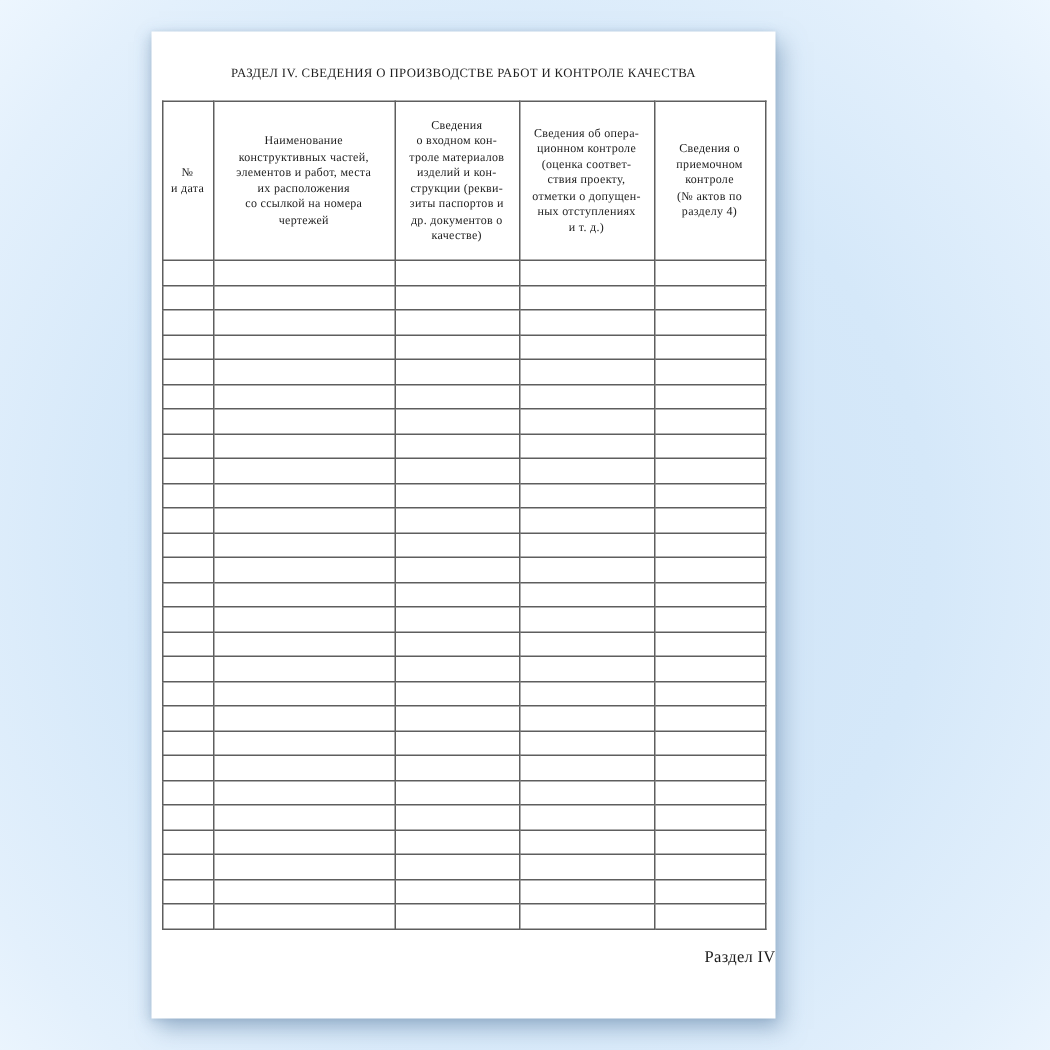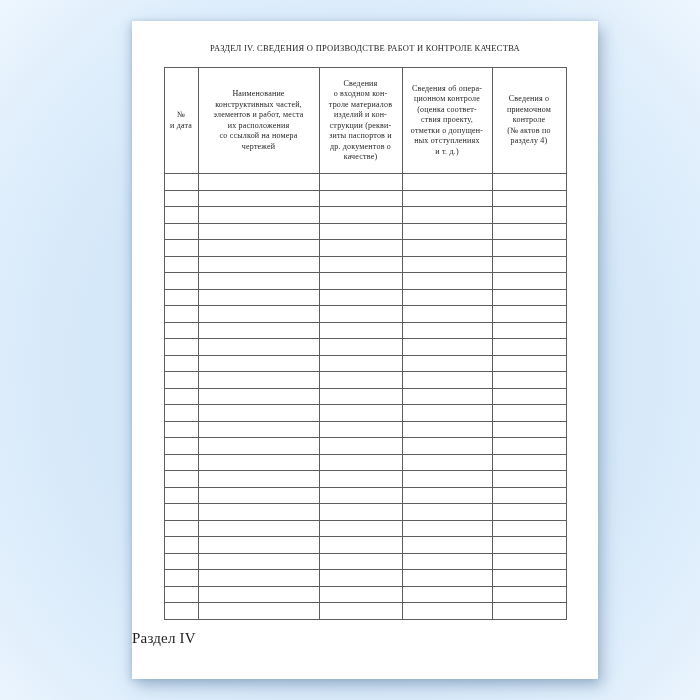--- a/index.html
+++ b/index.html
@@ -10,23 +10,23 @@
     overflow: hidden;
   }
   body {
     position: relative;
     background: radial-gradient(ellipse at 50% 52%, #cfe3f6 0%, #d5e8f9 55%, #e3f0fc 85%, #edf6fe 100%);
     font-family: "Liberation Serif", "DejaVu Serif", serif;
     color: #1e1e1e;
   }
   .page {
     position: absolute;
-    left: 132px;
+    left: 101px;
     top: 21px;
-    width: 466px;
+    width: 416px;
     height: 658px;
     background: #ffffff;
     box-shadow:
       5px 7px 14px rgba(115, 145, 178, 0.55),
       -3px 2px 8px rgba(130, 158, 188, 0.30),
       0 0 3px rgba(130, 158, 188, 0.25);
   }
   .doc-title {
     margin-top: 21px;
     text-align: center;
@@ -65,22 +65,22 @@
     white-space: pre-line;
     color: #1e1e1e;
     padding: 2px 1px;
   }
   table.journal tbody td {
     height: 15.5px;
     background: #ffffff;
   }
   .doc-footer {
     margin-top: 12px;
-    text-align: left;
-    font-size: 15px;
+    text-align: right;
+    font-size: 11px;
     line-height: 12px;
     letter-spacing: 0.2px;
     color: #1e1e1e;
   }
 </style>
 </head>
 <body>
 
 <div class="page">
   <div class="doc-title">РАЗДЕЛ IV. СВЕДЕНИЯ О ПРОИЗВОДСТВЕ РАБОТ И КОНТРОЛЕ КАЧЕСТВА</div>

